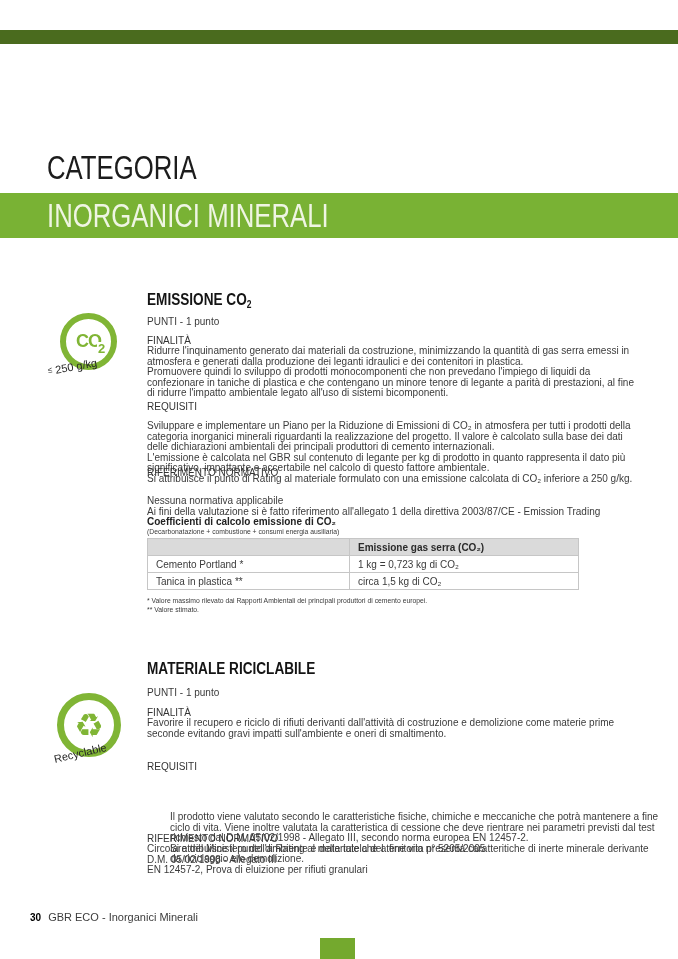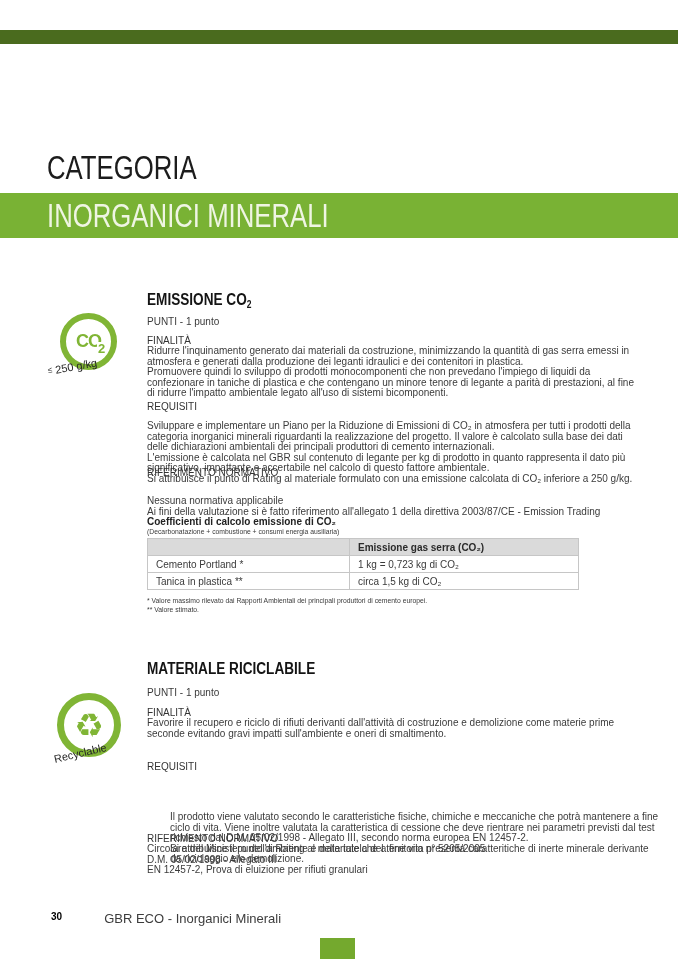--- a/index.html
+++ b/index.html
@@ -44,23 +44,23 @@
   .co2-sub{position:absolute;left:37px;top:29px;font-size:13px;font-weight:700;color:#80b535;
            background:#fff;padding:0 1px;line-height:13px;}
   .badge-caption{position:absolute;white-space:nowrap;font-size:11px;color:#262626;}
   .co2-caption{left:-12px;top:52px;transform:rotate(-10deg);transform-origin:0 50%;}
   .leq{font-size:8px;vertical-align:2px;}
   .rec-ring{width:64px;height:64px;border:7px solid #80b535;}
   .rec-symbol{font-family:"DejaVu Sans",sans-serif;font-size:33px;line-height:33px;color:#80b535;}
   .rec-caption{left:-3px;top:60px;transform:rotate(-13deg);transform-origin:0 50%;}
 
   
-  .footer{position:absolute;left:51px;top:911px;display:flex;align-items:flex-start;gap:42px;}
+  .footer{position:absolute;left:30px;top:911px;display:flex;align-items:center;}
   .footer .pnum{font-size:10px;font-weight:700;color:#000;}
-  .footer .ftext{font-size:13px;color:#3c3c3c;}
+  .footer .ftext{font-size:11px;color:#3c3c3c;margin-left:7px;}
 </style>
 </head>
 <body>
 
 <div id="page">
 
   <div class="top-accent"></div>
 
   <div class="kicker">CATEGORIA</div>
 

